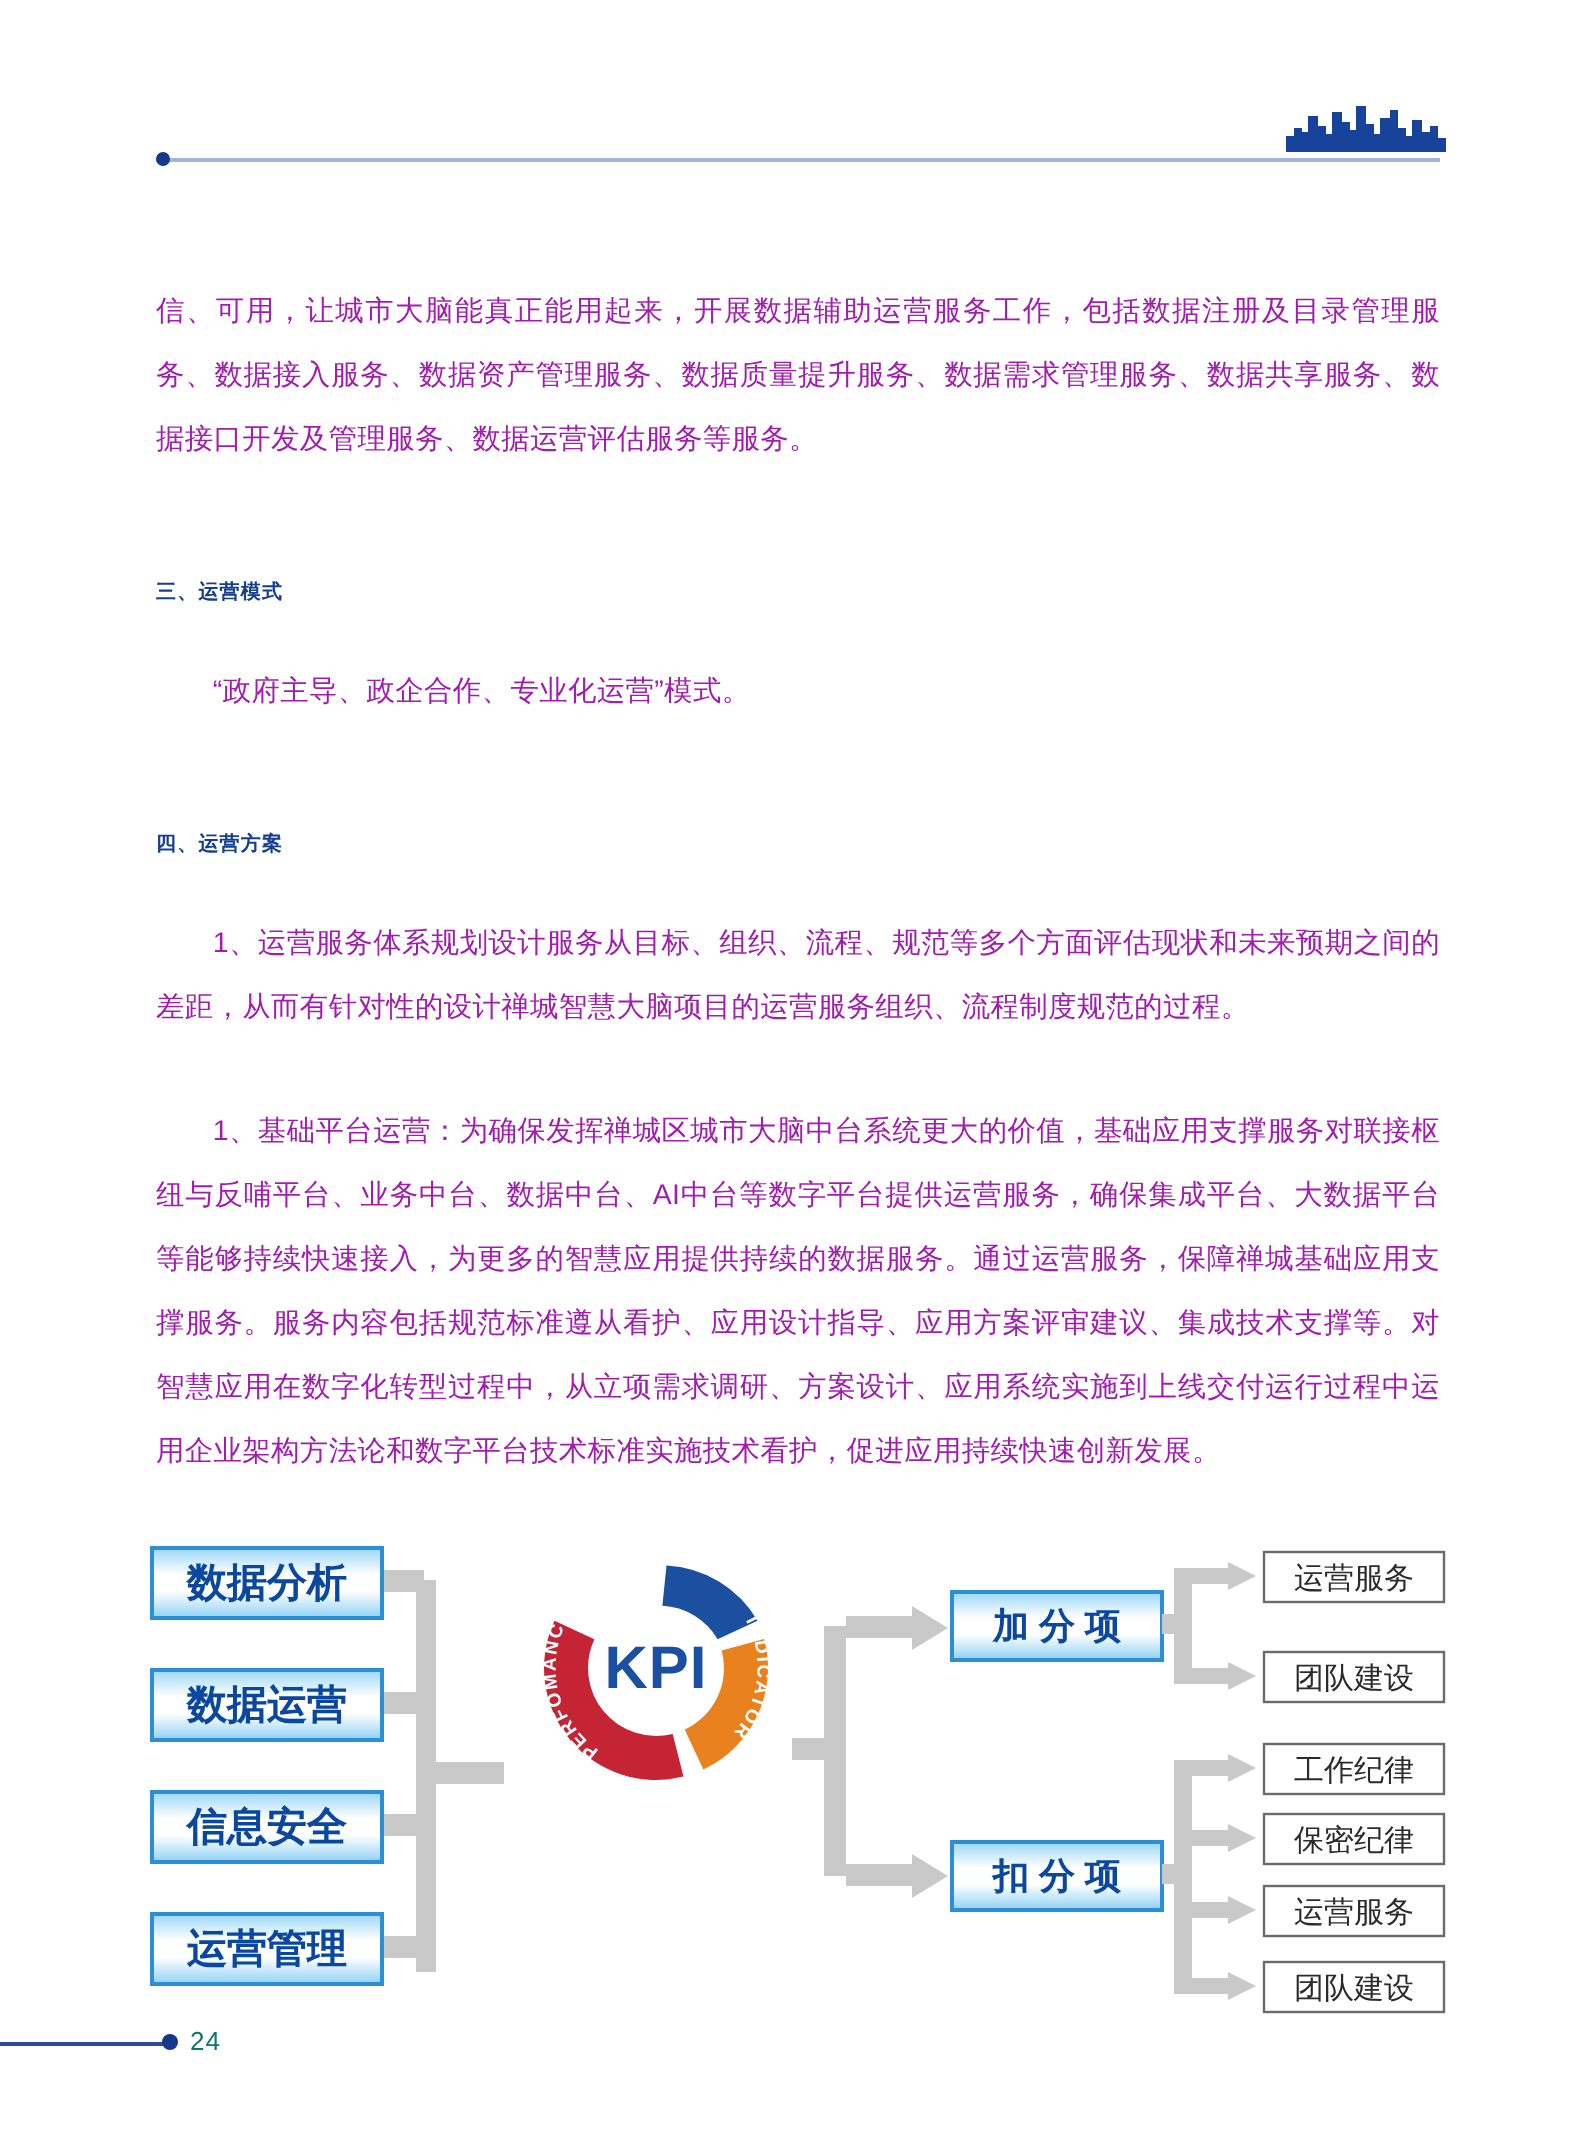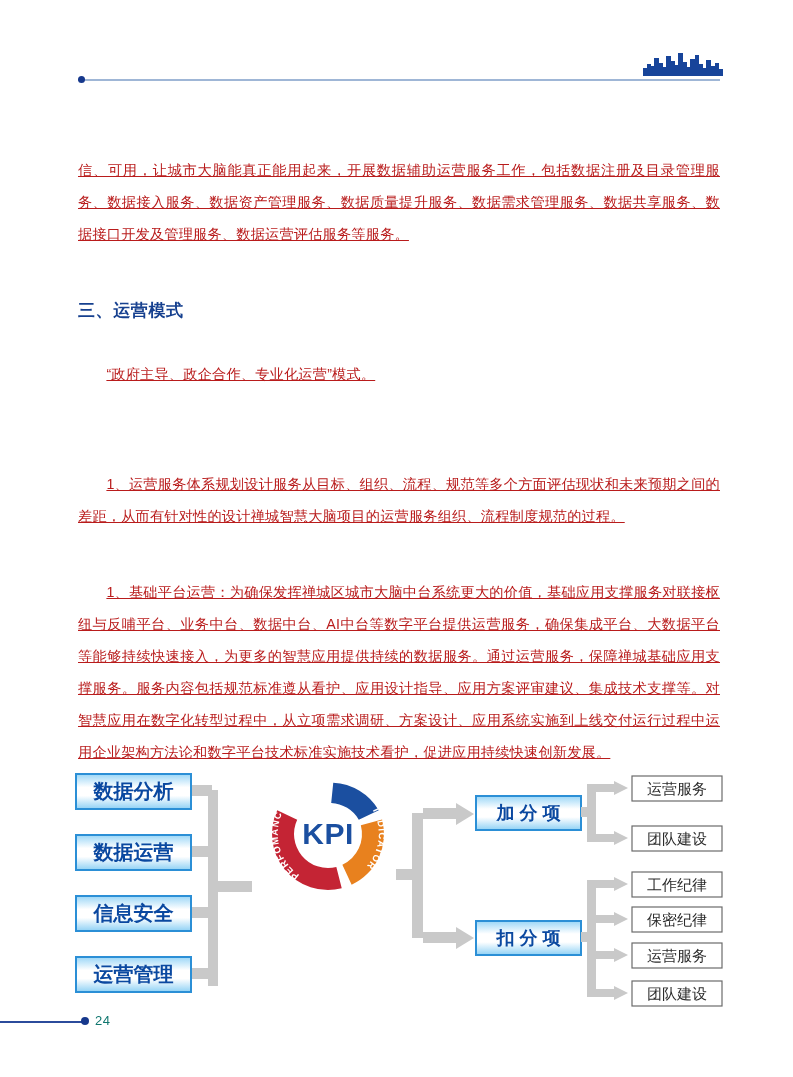--- a/index.html
+++ b/index.html
@@ -61,33 +61,32 @@
   }
 
   
   .content {
     position: absolute;
     left: 78px;
     top: 140px;
     width: 642px;
   }
   p.body-par {
-    margin: 14px 0 0 0;
+    margin: 0 0 0 0;
     font-size: 14.2px;
     line-height: 32px;
-    color: #b91c1c;
+    color: #a21caf;
     text-align: justify;
     letter-spacing: 0.2px;
-    text-decoration: underline;
   }
   p.indent {
     text-indent: 2em;
   }
   .section-heading {
-    font-size: 17px;
+    font-size: 10px;
     font-weight: bold;
     color: #16408f;
     letter-spacing: 0.6px;
     line-height: 30px;
   }
   .gap-lg { height: 46px; }
   .gap-md { height: 30px; }
   .gap-sm { height: 18px; }
 
   
@@ -173,20 +172,21 @@
     <div class="gap-lg"></div>
 
     <div class="section-heading">三、运营模式</div>
 
     <div class="gap-sm"></div>
 
     <p class="body-par indent">“政府主导、政企合作、专业化运营”模式。</p>
 
     <div class="gap-lg"></div>
 
+    <div class="section-heading">四、运营方案</div>
 
     <div class="gap-sm"></div>
 
     <p class="body-par indent">1、运营服务体系规划设计服务从目标、组织、流程、规范等多个方面评估现状和未来预期之间的差距，从而有针对性的设计禅城智慧大脑项目的运营服务组织、流程制度规范的过程。</p>
 
     <div class="gap-md"></div>
 
     <p class="body-par indent">1、基础平台运营：为确保发挥禅城区城市大脑中台系统更大的价值，基础应用支撑服务对联接枢纽与反哺平台、业务中台、数据中台、AI中台等数字平台提供运营服务，确保集成平台、大数据平台等能够持续快速接入，为更多的智慧应用提供持续的数据服务。通过运营服务，保障禅城基础应用支撑服务。服务内容包括规范标准遵从看护、应用设计指导、应用方案评审建议、集成技术支撑等。对智慧应用在数字化转型过程中，从立项需求调研、方案设计、应用系统实施到上线交付运行过程中运用企业架构方法论和数字平台技术标准实施技术看护，促进应用持续快速创新发展。</p>
 
   </div>

